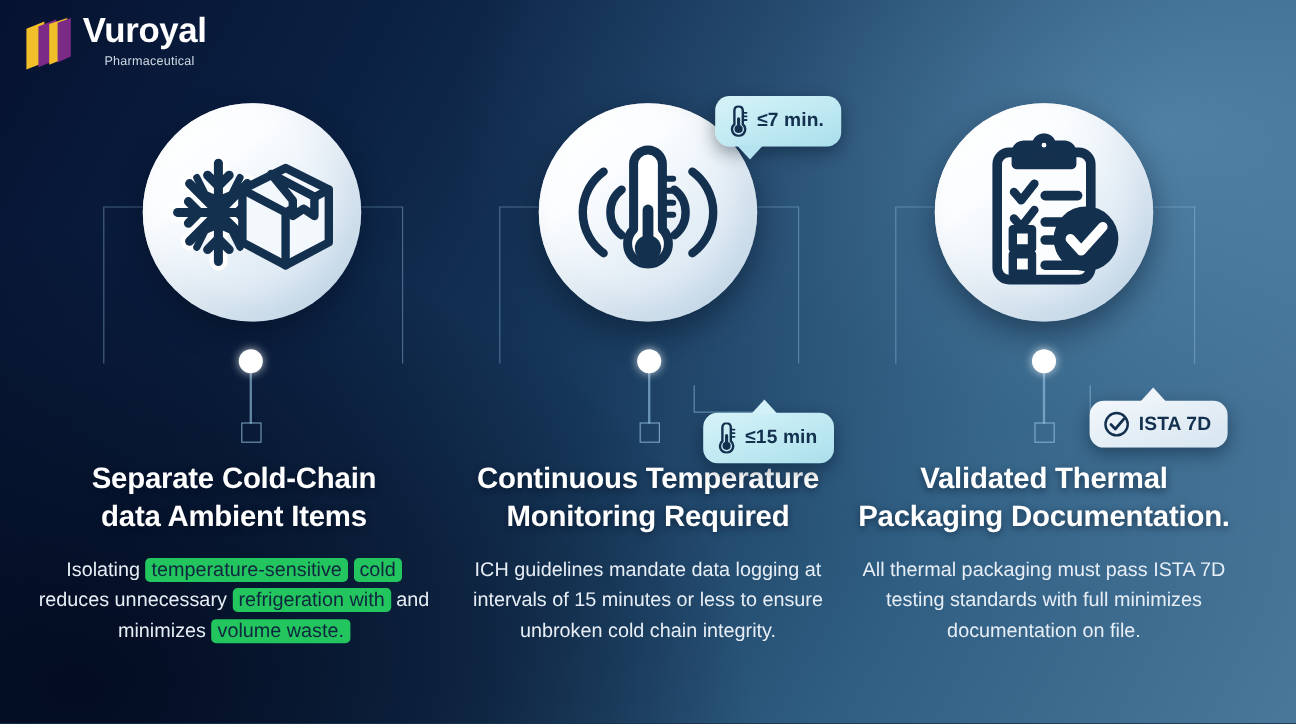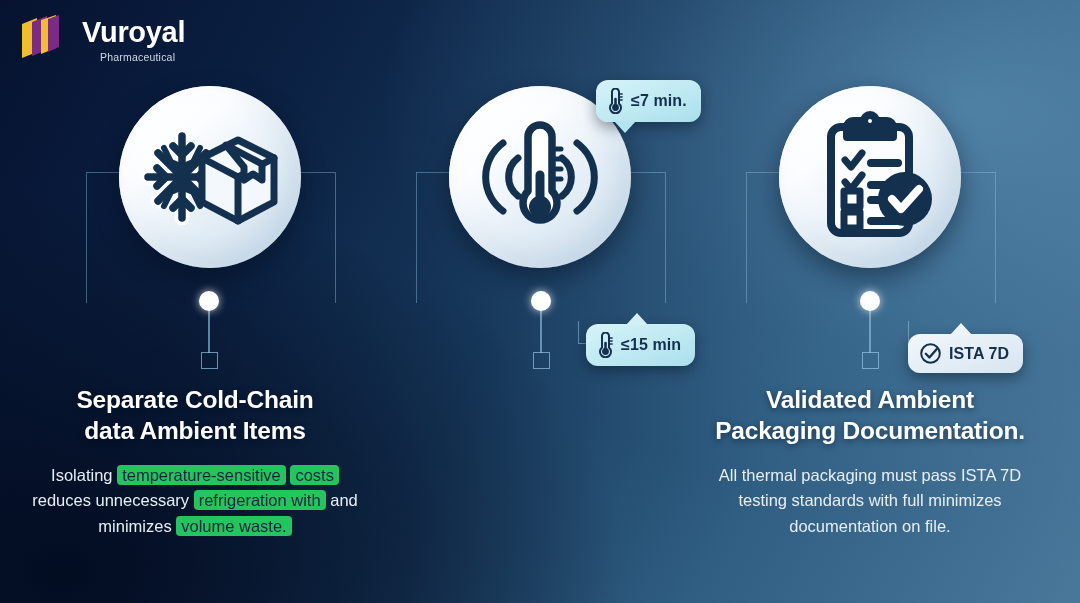--- a/index.html
+++ b/index.html
@@ -33,21 +33,21 @@
     inset: 0;
     background:
       radial-gradient(ellipse 820px 560px at 90% 18%, rgba(104,156,192,0.55) 0%, rgba(80,130,168,0.22) 45%, rgba(0,0,0,0) 72%),
       radial-gradient(ellipse 700px 480px at 6% 95%, rgba(2,10,30,0.92) 0%, rgba(4,14,36,0.5) 48%, rgba(0,0,0,0) 80%);
     z-index: 1;
     pointer-events: none;
   }
   .layer { position: absolute; z-index: 2; }
 
   
-  #logo { left: 18px; top: 12px; display: flex; align-items: flex-end; gap: 16px; }
+  #logo { left: 18px; top: 12px; display: flex; align-items: flex-start; gap: 3px; }
   #logo .mark { width: 48px; height: 50px; flex: 0 0 auto; }
   #logo .words { display: flex; flex-direction: column; line-height: 1; }
   #logo .brand {
     font-size: 29px; font-weight: bold; color: #ffffff; letter-spacing: -0.3px;
   }
   #logo .sub {
     font-size: 10.5px; color: #cfd9e6; margin-top: 5px; margin-left: 18px; letter-spacing: 0.2px;
   }
 
   
@@ -317,21 +317,21 @@
           <path d="M12.5 6 h2.6"></path>
             <path d="M12.5 9 h2.6"></path>
             <path d="M12.5 12 h2.6"></path>
         </g>
       </svg>
     </span>
     <span class="txt">≤7 min.</span>
     <span class="tail" style="left:18px; bottom:-11px; border-left:11px solid transparent; border-right:11px solid transparent; border-top:12px solid #b5e3ef;"></span>
   </div>
 
-  <div class="badge cyan" style="left:586px; top:324px;">
+  <div class="badge cyan" style="left:586px; top:344px;">
     <span>
       <svg width="17" height="26" viewBox="0 0 17 26">
         <path d="M5 4 a3.5 3.5 0 0 1 7 0 v11.5 a5.5 5.5 0 1 1 -7 0 Z" fill="none" stroke="#14304f" stroke-width="2"></path>
         <circle cx="8.5" cy="19.5" r="3.4" fill="#14304f"></circle>
         <path d="M8.5 11 v8.5" stroke="#14304f" stroke-width="2.6" stroke-linecap="round"></path>
         <g stroke="#14304f" stroke-width="1.5" stroke-linecap="round">
           <path d="M12.5 6 h2.6"></path>
             <path d="M12.5 9 h2.6"></path>
             <path d="M12.5 12 h2.6"></path>
         </g>
@@ -350,25 +350,32 @@
     </span>
     <span class="txt">ISTA 7D</span>
     <span class="tail" style="left:42px; top:-11px; border-left:11px solid transparent; border-right:11px solid transparent; border-bottom:12px solid #eef4f9;"></span>
   </div>
 
   <div class="col" style="left:25px;">
     <h2>
       <span>Separate Cold-Chain</span><br>
       <span>data Ambient Items</span>
     </h2>
-    <p>Isolating <span class="hl">temperature-sensitive</span> <span class="hl">costs</span> reduces unnecessary <span class="hl">refrigeration with</span> and minimizes <span class="hl">volume waste.</span></p>
-  </div>
-
+    <p>Isolating <span class="hl">temperature-sensitive</span> <span class="hl">cold</span> reduces unnecessary <span class="hl">refrigeration with</span> and minimizes <span class="hl">volume waste.</span></p>
+  </div>
+
+  <div class="col" style="left:370px;">
+    <h2>
+      <span>Continuous Temperature</span><br>
+      <span>Monitoring Required</span>
+    </h2>
+    <p>ICH guidelines mandate data logging at intervals of 15 minutes or less to ensure unbroken cold chain integrity.</p>
+  </div>
 
   <div class="col" style="left:700px;">
     <h2>
-      <span>Validated Ambient</span><br>
+      <span>Validated Thermal</span><br>
       <span>Packaging Documentation.</span>
     </h2>
     <p>All thermal packaging must pass ISTA 7D testing standards with full minimizes documentation on file.</p>
   </div>
 
 </div>
 
 </body></html>

